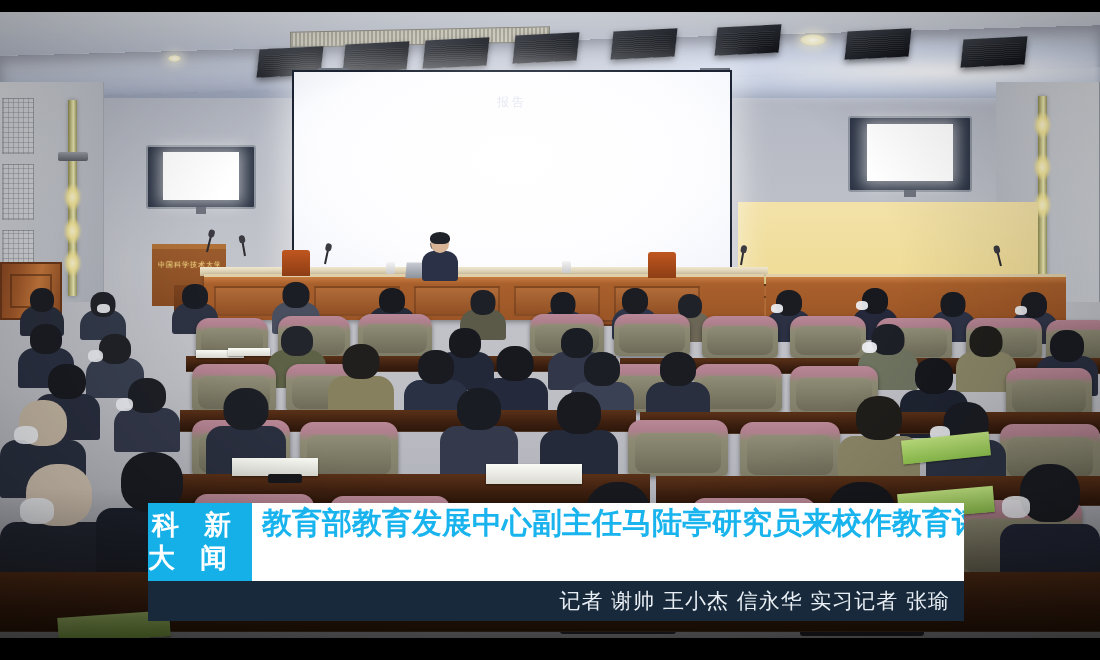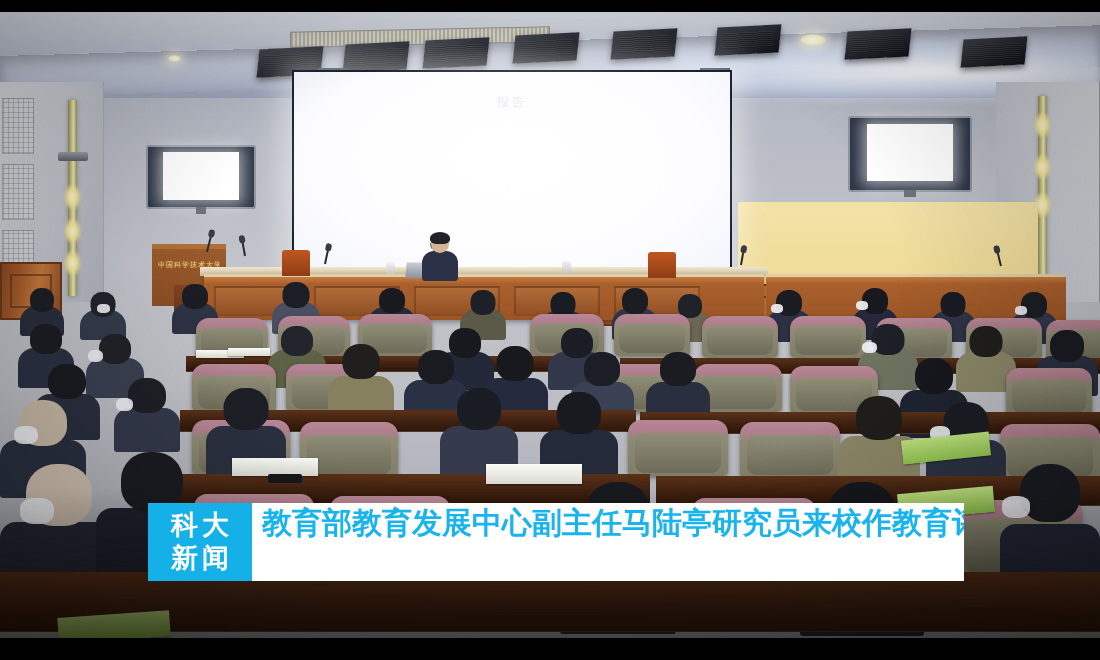--- a/index.html
+++ b/index.html
@@ -278,21 +278,21 @@
   #caption{
     position:absolute; left:148px; top:503px; z-index:50;
     width:816px;
   }
   .cap-main{
     display:flex; align-items:stretch; width:816px; height:78px;
   }
   .cap-badge{
     width:104px; flex:0 0 104px;
     background:#16b0e9;
-    display:flex; flex-direction:column; align-items:center; justify-content:center;
+    display:flex; flex-direction:row; align-items:center; justify-content:center;
     padding:2px 0 4px;
   }
   .cap-badge span{
     display:block; color:#ffffff; font-size:27px; line-height:33px;
     font-weight:bold; letter-spacing:4px; text-indent:4px;
     font-family:"DejaVu Sans","Liberation Sans",sans-serif;
   }
   .cap-title{
     flex:1 1 auto; background:#ffffff; position:relative;
     padding:1px 8px 0 10px; overflow:hidden;
@@ -664,16 +664,19 @@
   <div id="caption">
     <div class="cap-main">
       <div class="cap-badge">
         <span>科大</span>
         <span>新闻</span>
       </div>
       <div class="cap-title">
         <span class="tline l1">教育部教育发展中心副主任马陆亭研究员来校作教育评价</span>
       </div>
     </div>
+    <div class="cap-credit">
+      <span>记者 谢帅 王小杰 信永华 实习记者 张瑜</span>
+    </div>
   </div>
 
   <div class="letterbox bottom"></div>
 </div>
 
 </body></html>

